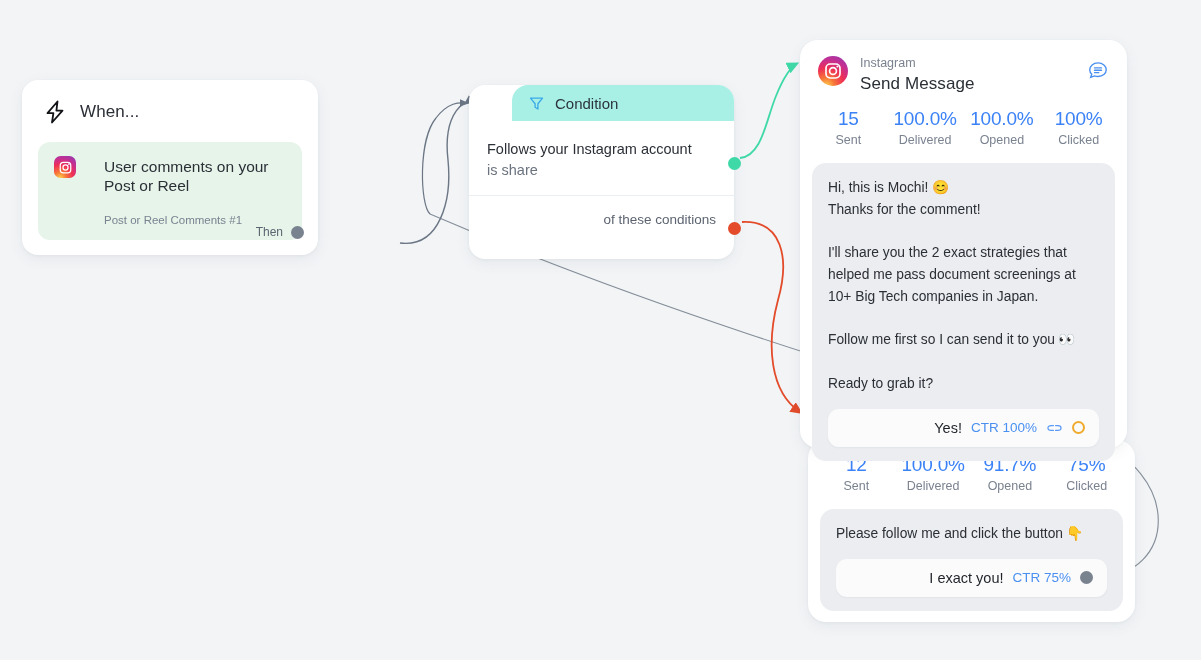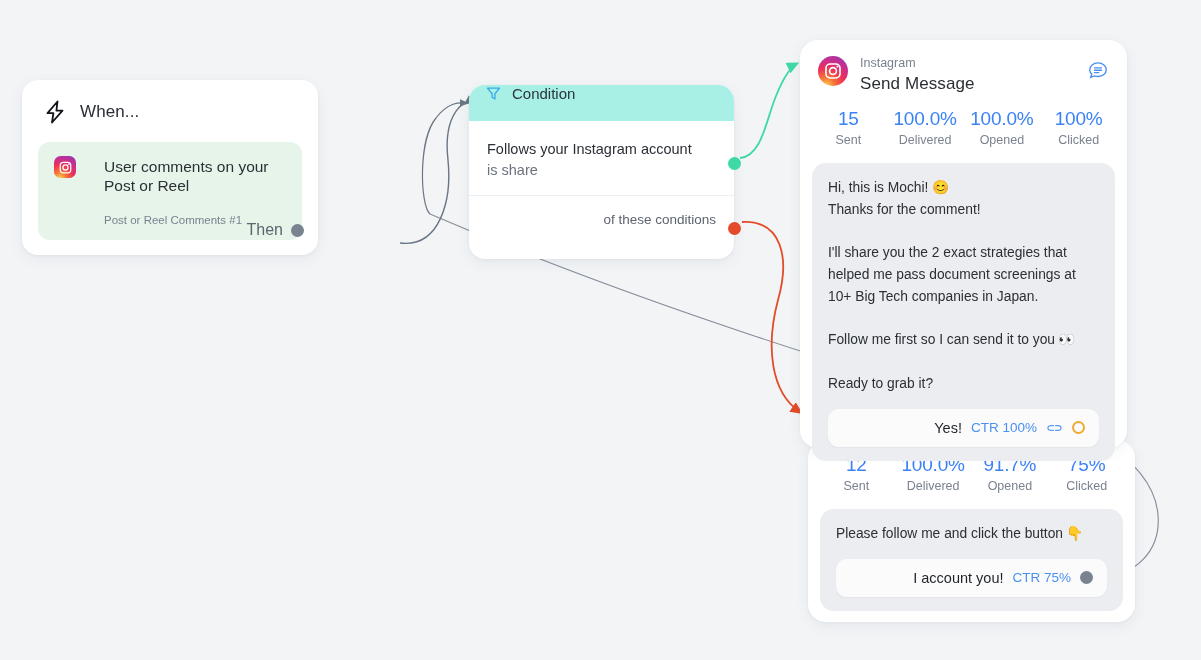--- a/index.html
+++ b/index.html
@@ -41,31 +41,31 @@
   }
   .ig-icon.sm { width: 22px; height: 22px; }
   .ig-icon.lg { width: 30px; height: 30px; border-radius: 50%; }
   .trig-lines { padding-top: 1px; }
   .trig-main { font-size: 15.5px; color: #2b2f36; line-height: 1.25; }
   .trig-sub { font-size: 11.5px; color: #7a8290; margin-top: 18px; }
   .then-row {
     position: absolute; right: 14px; bottom: 16px;
     display: flex; align-items: center; gap: 8px;
   }
-  .then-label { font-size: 16px; color: #5c6470; }
+  .then-label { font-size: 12px; color: #5c6470; }
   .dot { border-radius: 50%; }
   .dot.grey { width: 13px; height: 13px; background: #79838f; }
   .dot.green { width: 13px; height: 13px; background: #3fd9a8; }
   .dot.red { width: 13px; height: 13px; background: #e34b2a; }
 
   
   #condition-card { left: 469px; top: 85px; width: 265px; height: 174px; z-index: 3; overflow: visible; }
   .cond-head {
     height: 36px; background: #a8f0e6; border-radius: 16px 16px 0 0;
-    display: flex; gap: 10px; padding: 0 16px;
+    display: flex; align-items: center; gap: 10px; padding: 0 16px; margin-left: 43px;
   }
   .cond-title { font-size: 15px; color: #2b3440; }
   .cond-row1 { padding: 18px 18px 14px 18px; border-bottom: 1px solid #eceff2; }
   .cond-t1 { font-size: 14.5px; color: #2b2f36; line-height: 1.45; }
   .cond-t2 { font-size: 14.5px; color: #6b737f; line-height: 1.45; }
   .cond-row2 { padding: 14px 18px 0 18px; text-align: right; }
   .cond-t3 { font-size: 13.5px; color: #5c6470; line-height: 1.5; }
   .cond-dot-green { position: absolute; right: -7px; top: 72px; }
   .cond-dot-red   { position: absolute; right: -7px; top: 137px; }
 
@@ -204,21 +204,21 @@
       </div>
       <div class="stat">
         <div class="stat-val">75%</div>
         <div class="stat-lbl">Clicked</div>
       </div>
     </div>
 
     <div class="msg-body">
       <div class="msg-text">Please follow me and click the button 👇</div>
       <div class="reply-btn">
-        <span class="reply-label">I account you!</span>
+        <span class="reply-label">I exact you!</span>
         <span class="reply-ctr">CTR 75%</span>
         <span class="btn-dot"></span>
       </div>
     </div>
   </div>
 
   <div class="card msg-card" id="msg-card-1">
     <div class="msg-head">
       <span class="ig-icon lg">
         <svg viewBox="0 0 24 24" width="20" height="20">

